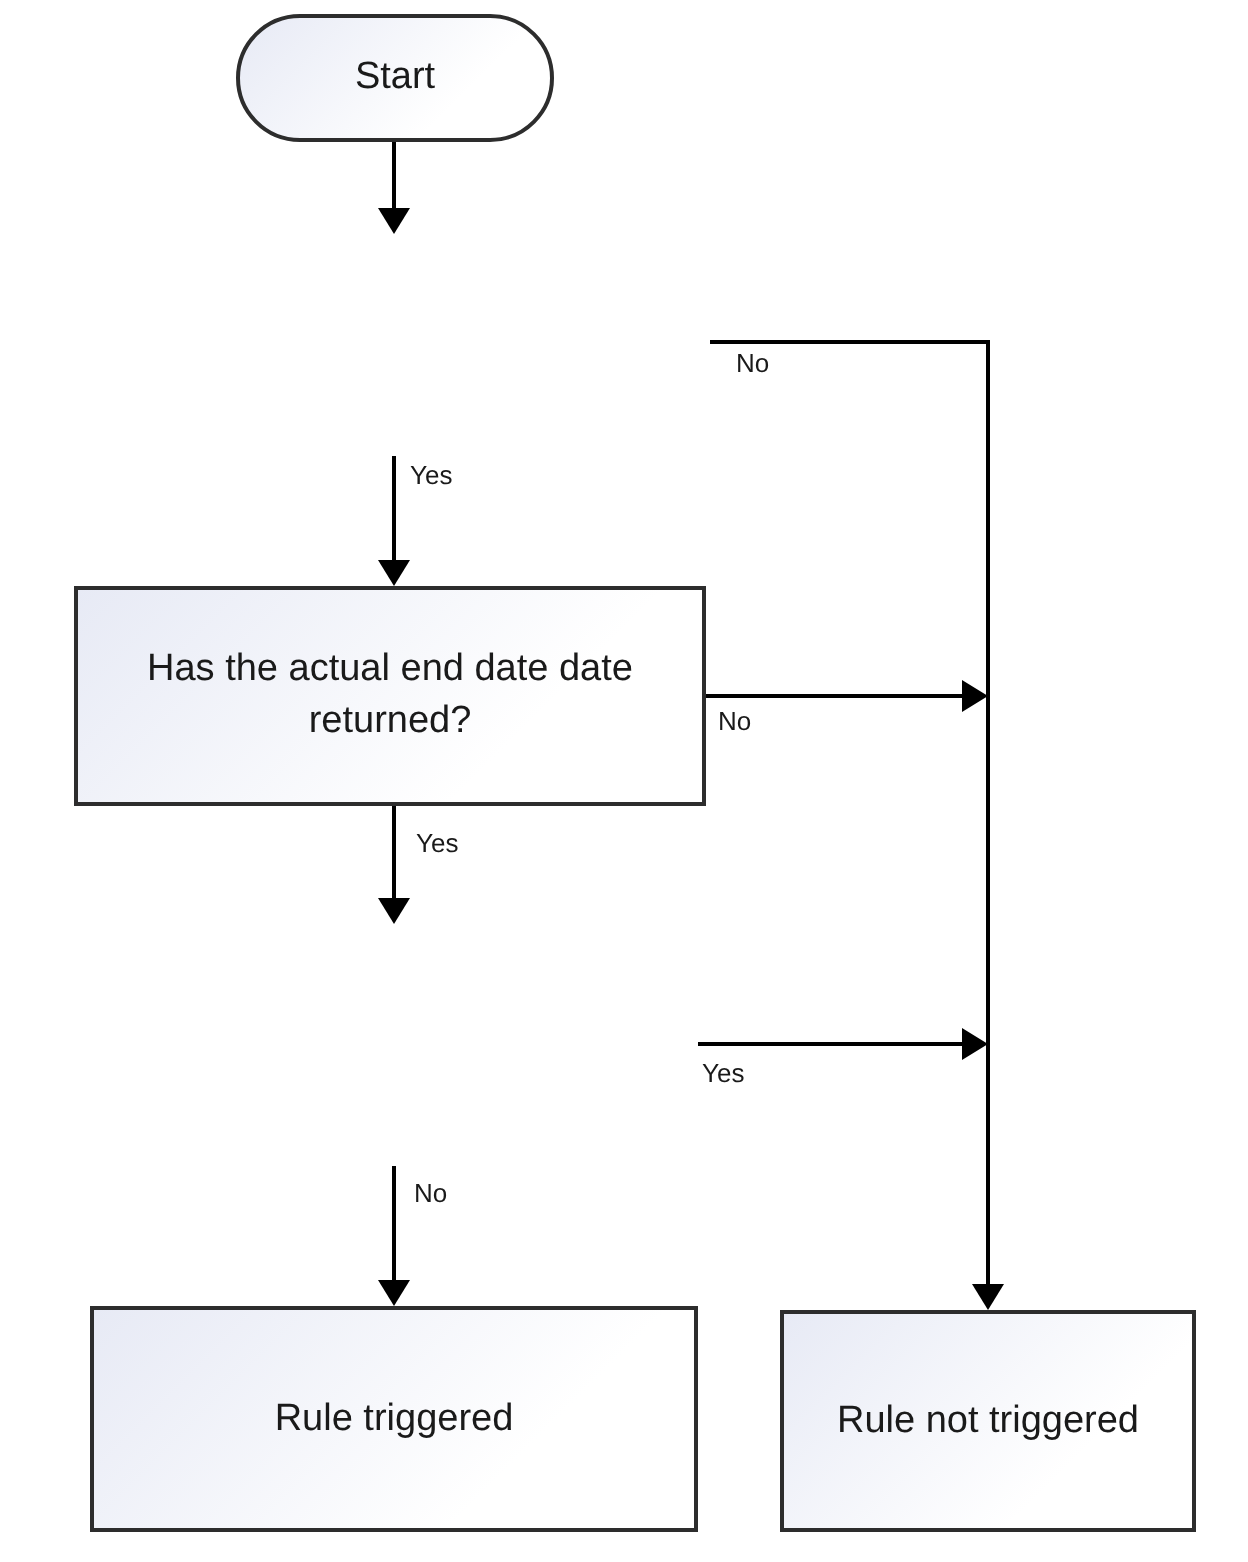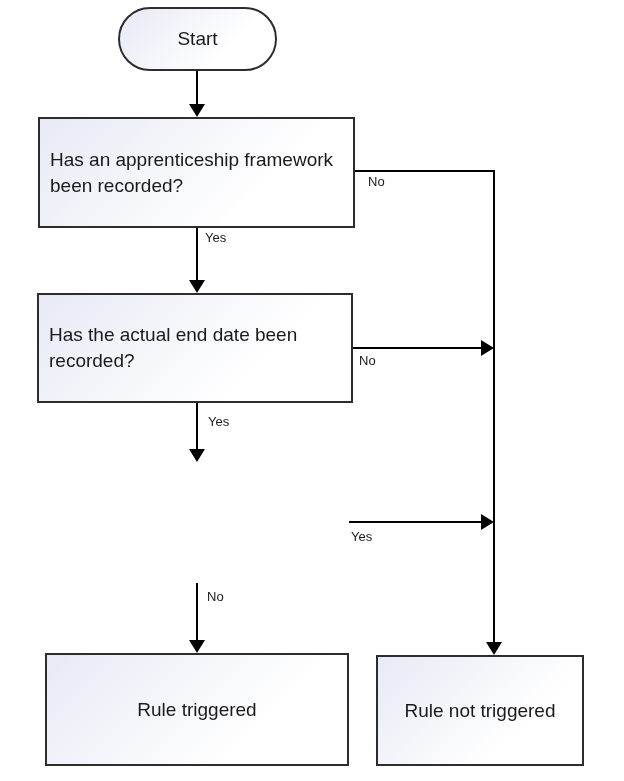--- a/index.html
+++ b/index.html
@@ -27,20 +27,21 @@
     width: 624px; height: 781px;
     pointer-events: none;
   }
   .edge { stroke: var(--connector); stroke-width: 2; fill: none; }
   .arrowhead { fill: var(--connector); stroke: none; }
   .node {
     position: absolute;
     display: flex;
     align-items: center;
     justify-content: center;
+    text-align: center;
     border: 2px solid var(--node-border);
     background: linear-gradient(135deg, var(--node-fill-top) 0%, var(--node-fill-bottom) 70%);
     font-size: 19px;
     line-height: 1.35;
     padding: 0 10px;
   }
   .terminator { border-radius: 32px; }
   .edge-label {
     position: absolute;
     font-size: 13px;
@@ -66,34 +67,31 @@
     <path class="edge" d="M197,403 L197,450" marker-end="url(#arrow)"></path>
     <path class="edge" d="M353,348 L482,348" marker-end="url(#arrow)"></path>
     <path class="edge" d="M197,583 L197,641" marker-end="url(#arrow)"></path>
     <path class="edge" d="M349,522 L482,522" marker-end="url(#arrow)"></path>
   </svg>
 
   <div class="node terminator" style="left:118px; top:7px; width:159px; height:64px;">
     <span>Start</span>
   </div>
 
-  <div class="node" style="left:38px; top:117px; width:317px; height:111px;">
-    <span>Has an apprenticeship framework been recorded?</span>
-  </div>
 
   <div class="node" style="left:37px; top:293px; width:316px; height:110px;">
-    <span>Has the actual end date been recorded?</span>
+    <span>Has the actual end date date returned?</span>
   </div>
 
 
   <div class="node" style="left:45px; top:653px; width:304px; height:113px;">
     <span>Rule triggered</span>
   </div>
 
-  <div class="node" style="left:376px; top:655px; width:208px; height:111px;">
+  <div class="node" style="left:390px; top:655px; width:208px; height:111px;">
     <span>Rule not triggered</span>
   </div>
 
   <span class="edge-label" style="left:368px; top:174px;">No</span>
   <span class="edge-label" style="left:205px; top:230px;">Yes</span>
   <span class="edge-label" style="left:359px; top:353px;">No</span>
   <span class="edge-label" style="left:208px; top:414px;">Yes</span>
   <span class="edge-label" style="left:351px; top:529px;">Yes</span>
   <span class="edge-label" style="left:207px; top:589px;">No</span>
 

